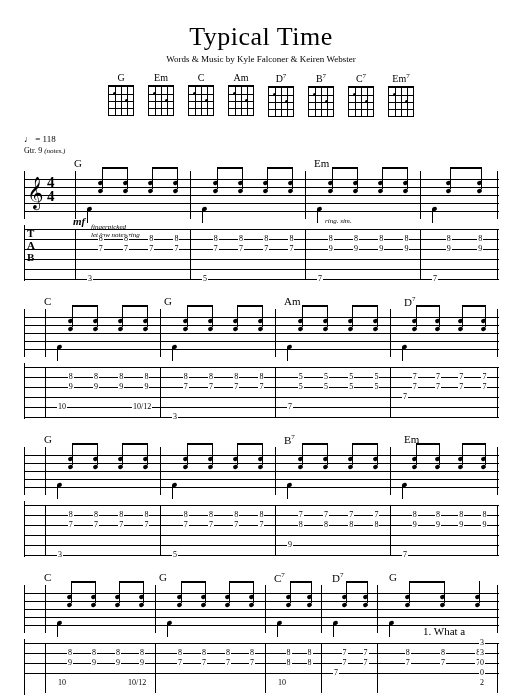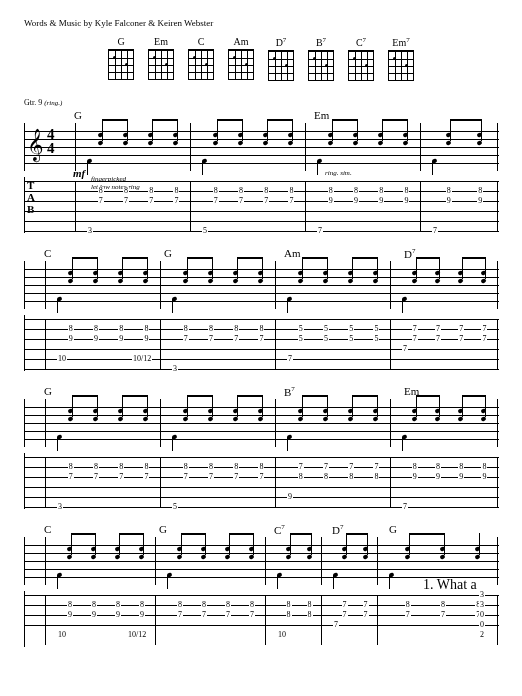--- a/index.html
+++ b/index.html
@@ -1,18 +1,18 @@
 <!DOCTYPE html>
 <html><head>
 <meta charset="utf-8">
 <style>
 body{margin:0;padding:0;background:#fff;font-family:Georgia,serif;width:522px;color:#000}
 .page{padding:18px 24px 12px}
 .title{text-align:center;font-size:26px;font-weight:400;margin:4px 0 2px;letter-spacing:.5px}
-.subtitle{text-align:left;font-size:9px;margin-bottom:8px}
+.subtitle{text-align:center;font-size:9px;margin-bottom:8px}
 .chord-ref{display:flex;justify-content:center;gap:14px;margin-bottom:18px}
 .cref{display:flex;flex-direction:column;align-items:center;gap:2px}
 .cref-name{font-size:10px}
 .cref-name sup{font-size:7px}
 .cdiag{position:relative;width:26px;height:30px}
 .cdg{border:1px solid #000;border-top:2px solid #000;width:24px;height:28px;position:relative}
 .cdg .hl{position:absolute;left:0;right:0;height:1px;background:#000}
 .cdg .vl{position:absolute;top:0;bottom:0;width:1px;background:#000}
 .cdot{position:absolute;width:3px;height:3px;border-radius:50%;background:#000}
 .intro{font-size:10px;font-weight:bold;margin-bottom:2px}
@@ -32,26 +32,27 @@
 .note-txt{position:absolute;font-size:7px;font-style:italic}
 .notes{position:absolute;top:0;left:0;right:0;bottom:0}
 .nh{position:absolute;width:5px;height:4px;background:#000;border-radius:50%;transform:rotate(-20deg)}
 .stem{position:absolute;width:1px;background:#000}
 .beam{position:absolute;height:2px;background:#000}
 .tab{position:relative;height:56px;margin-top:6px;border-left:1px solid #000}
 .tl{position:absolute;left:0;right:0;height:1px;background:#000}
 .tab-label{position:absolute;left:2px;top:2px;font-size:11px;font-weight:bold;line-height:12px;letter-spacing:1px}
 .tab-label span{display:block}
 .fret{position:absolute;font-size:8px;background:#fff;padding:0 1px;line-height:8px}
-.lyric{position:absolute;font-size:14px}
+.lyric{position:absolute;font-size:11px}
 </style>
 </head>
 <body>
 
 <div class="page">
+  <div class="title">Typical Time</div>
   <div class="subtitle">Words &amp; Music by Kyle Falconer &amp; Keiren Webster</div>
 
   <div class="chord-ref" id="chord-ref">
       <div class="cref">
         <div class="cref-name">G</div>
         <div class="cdiag">
           <div class="cdg">
     <div class="hl" style="top:7px"></div>
             <div class="hl" style="top:14px"></div>
             <div class="hl" style="top:21px"></div>
@@ -163,22 +164,23 @@
     <div class="vl" style="left:6px"></div>
             <div class="vl" style="left:12px"></div>
             <div class="vl" style="left:18px"></div>
     <div class="cdot" style="left:4px;top:5px"></div>
             <div class="cdot" style="left:16px;top:12px"></div>
   </div>
         </div>
       </div>
     </div>
 
+  <div class="tempo">♩ = 118</div>
   <div class="gtr">
-    <span>Gtr. 9</span> <span class="ac">(ring.)</span>
+    <span>Gtr. 9</span> <span class="ac">(notes.)</span>
   </div>
 
   <div id="systems">
       <div class="system">
         <div class="chord-row">
           <span class="chord" style="left:50px">G</span>
           <span class="chord" style="left:290px">Em</span>
         </div>
         <div class="staff" style="width:474px">
           <div class="sl" style="top:8px"></div>

